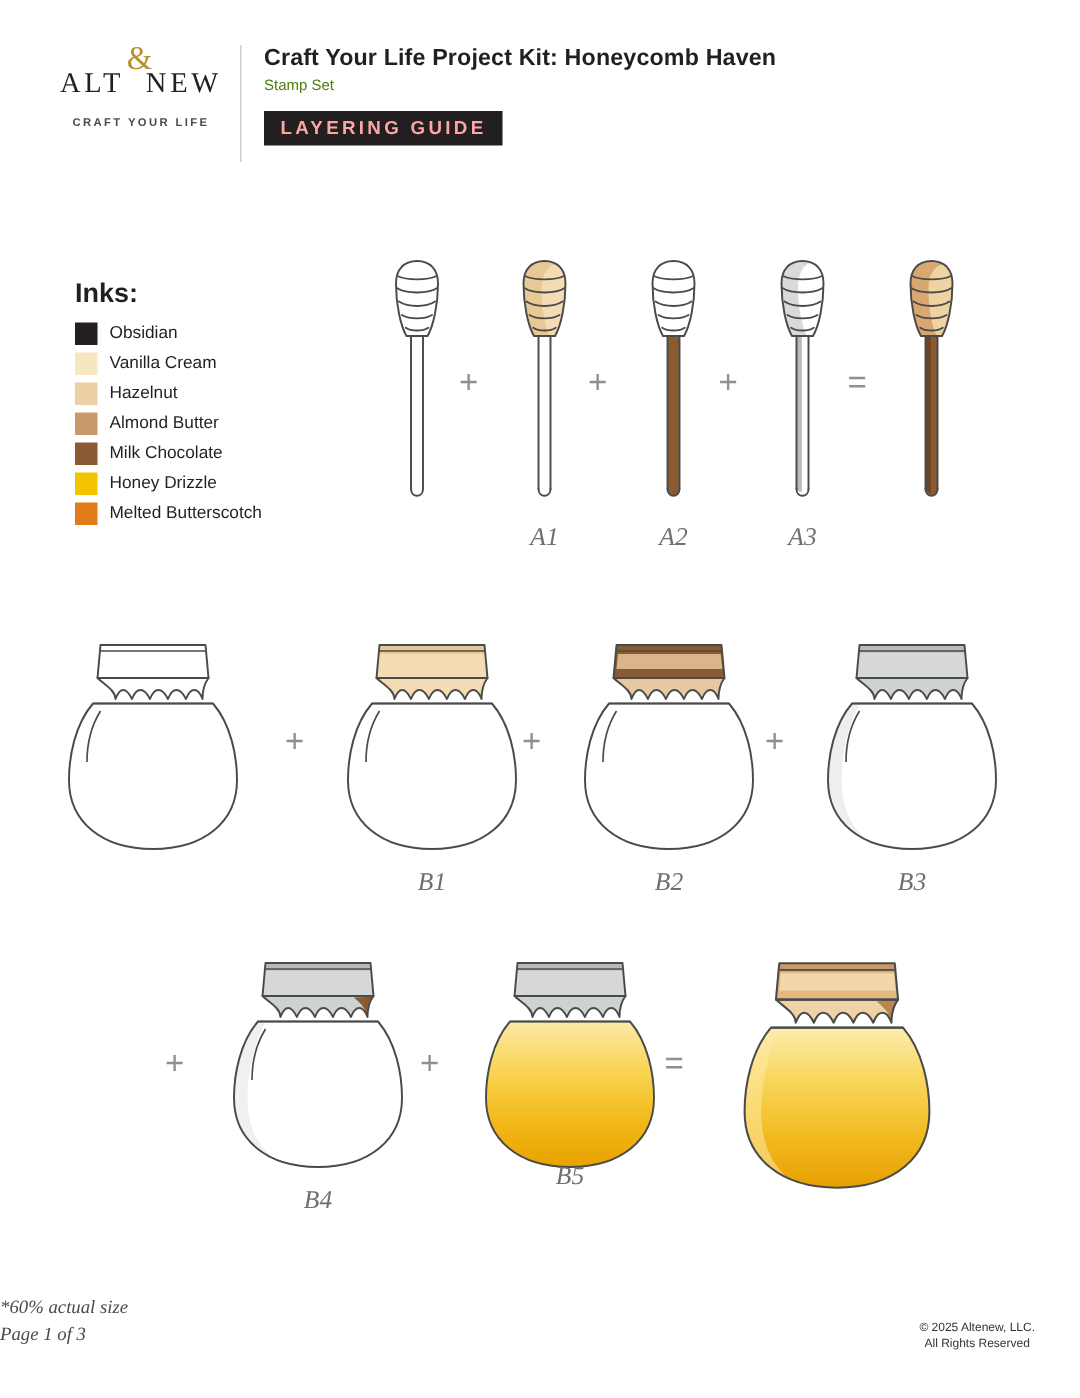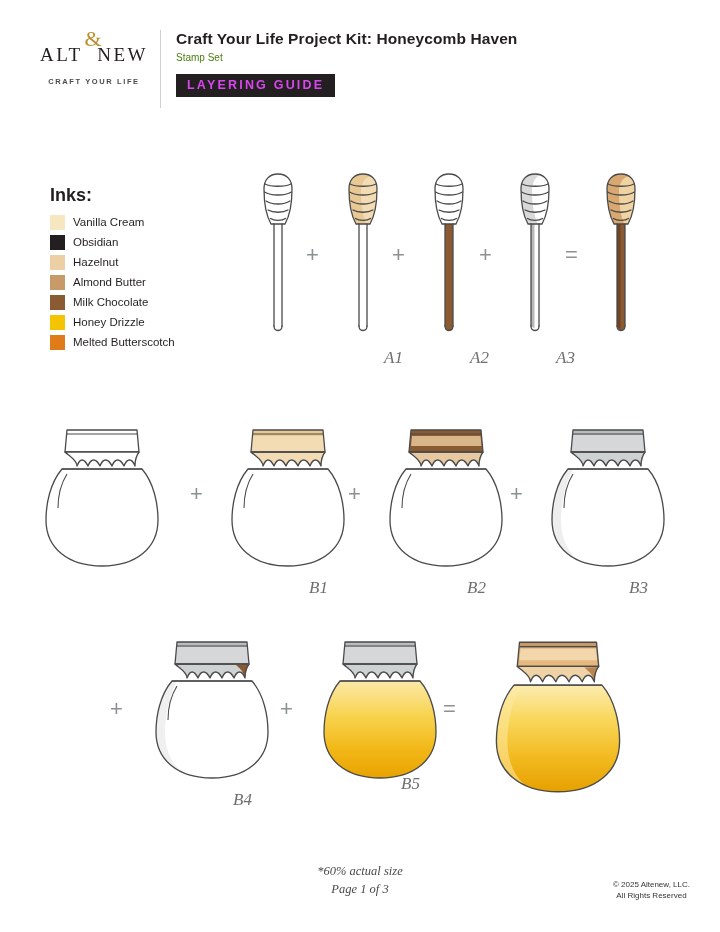--- a/index.html
+++ b/index.html
@@ -84,21 +84,21 @@
   }
   .title-sub {
     margin-top: 4px;
     font-size: 10px;
     color: #4d7c0f;
   }
   .guide-badge {
     display: inline-block;
     margin-top: 11px;
     background: #231f20;
-    color: #d946ef;
+    color: #fca5a5;
     font-size: 12.5px;
     letter-spacing: 2.2px;
     padding: 4px 11px 5px 11px;
     font-weight: bold;
   }
 
   
   .inks {
     position: absolute;
     left: 50px; top: 185px;
@@ -137,31 +137,30 @@
     font-weight: normal;
     line-height: 1;
     font-family: "Liberation Sans", sans-serif;
   }
   .caption {
     position: absolute;
     font-family: "Liberation Serif", serif;
     font-style: italic;
     font-size: 17px;
     color: #6d6f71;
-    text-align: right;
+    text-align: center;
     width: 80px;
   }
 
   
   .footer-center {
     position: absolute;
     left: 0;
     top: 862px;
     width: 720px;
-    text-align: center;
     font-family: "Liberation Serif", serif;
     font-style: italic;
     font-size: 12.5px;
     color: #4c4a48;
     line-height: 1.45;
   }
   .footer-right {
     position: absolute;
     right: 30px;
     top: 880px;
@@ -191,26 +190,26 @@
       <div class="title-main">Craft Your Life Project Kit: Honeycomb Haven</div>
       <div class="title-sub">Stamp Set</div>
       <div class="guide-badge">LAYERING GUIDE</div>
     </div>
   </div>
 
   <div class="inks">
     <div class="inks-title">Inks:</div>
 
     <div class="ink-row">
+      <span class="ink-chip" style="background:#231f20"></span>
+      <span class="ink-label">Obsidian</span>
+    </div>
+    <div class="ink-row">
       <span class="ink-chip" style="background:#f6e7c1"></span>
       <span class="ink-label">Vanilla Cream</span>
-    </div>
-    <div class="ink-row">
-      <span class="ink-chip" style="background:#231f20"></span>
-      <span class="ink-label">Obsidian</span>
     </div>
     <div class="ink-row">
       <span class="ink-chip" style="background:#eccfa4"></span>
       <span class="ink-label">Hazelnut</span>
     </div>
     <div class="ink-row">
       <span class="ink-chip" style="background:#c89a6a"></span>
       <span class="ink-label">Almond Butter</span>
     </div>
     <div class="ink-row">

